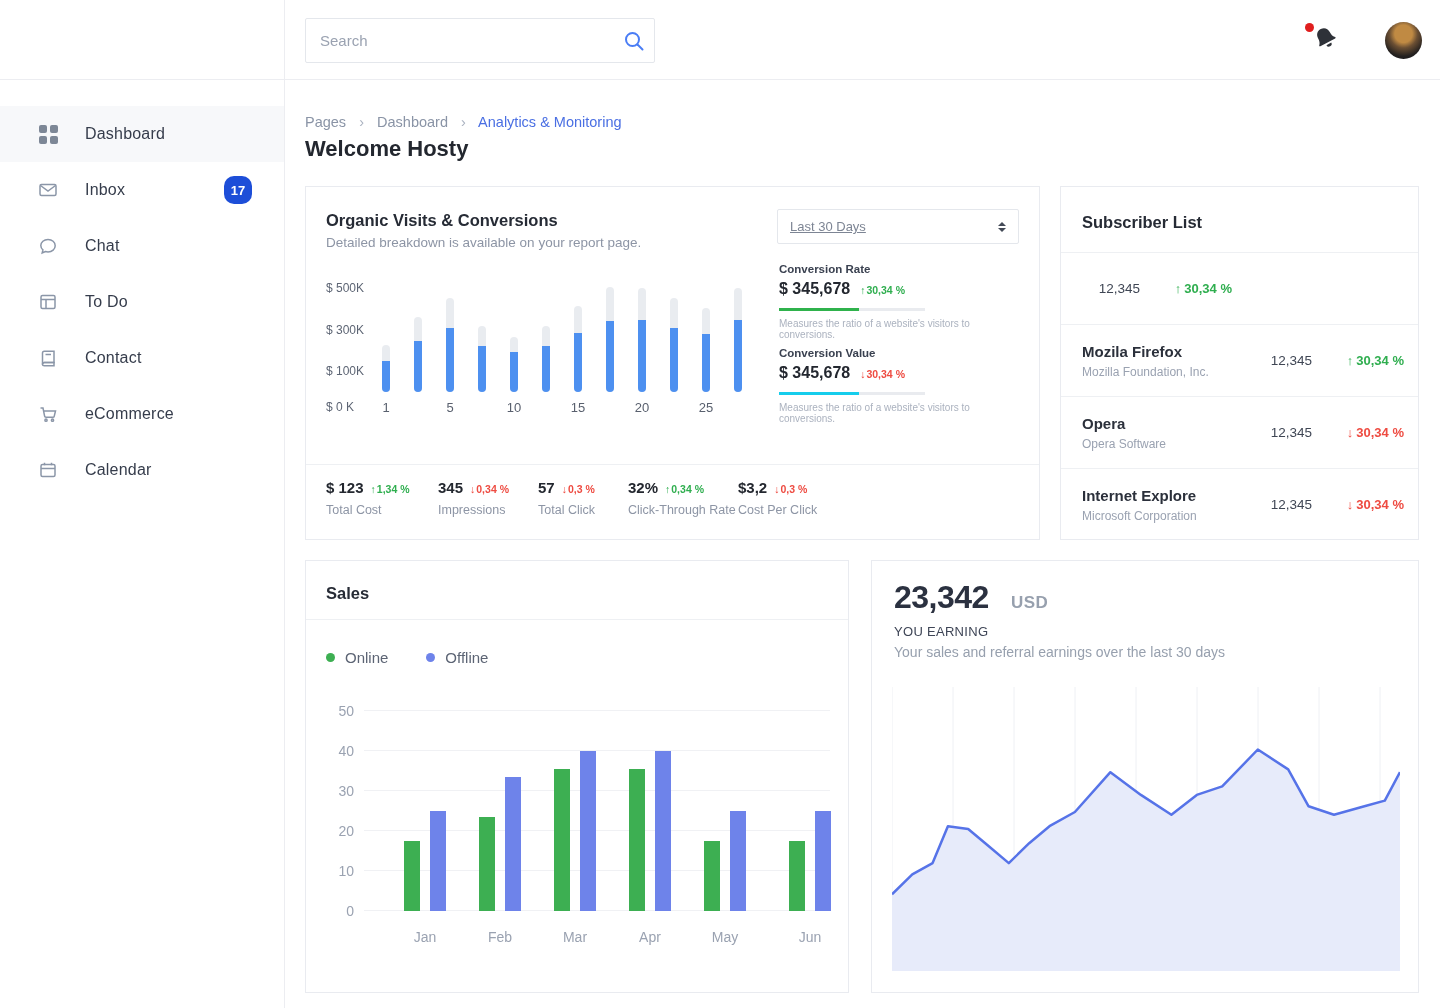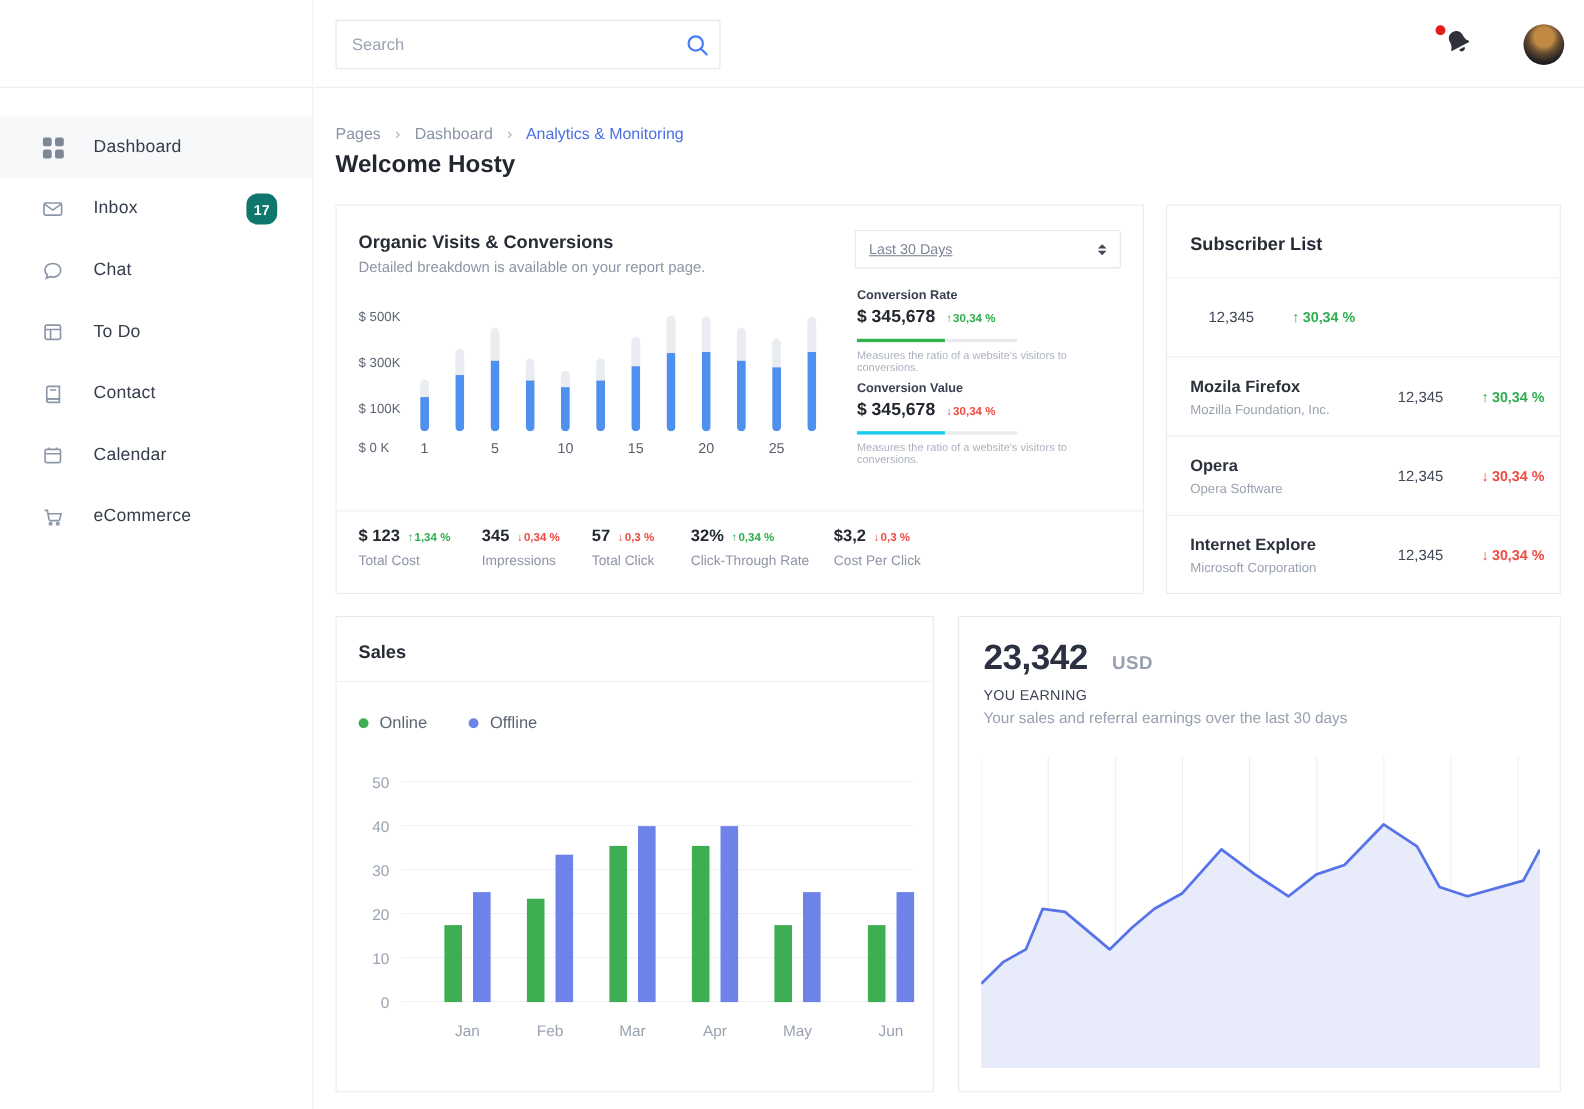--- a/index.html
+++ b/index.html
@@ -7,21 +7,21 @@
 
   
   #sidebar { position:absolute; left:0; top:0; width:285px; height:1008px; background:#fff; border-right:1px solid #ecedf1; }
   #logo-area { height:80px; border-bottom:1px solid #ecedf1; }
   #nav { padding-top:26px; }
   .nav-item { position:relative; height:56px; display:flex; align-items:center; padding-left:38px; cursor:pointer; }
   .nav-item.active { background:#f7f8fa; }
   .nav-icon { width:20px; height:20px; margin-right:27px; display:flex; align-items:center; justify-content:center; }
   .nav-icon svg { stroke:#8b96a8; fill:none; stroke-width:1.5; }
   .nav-label { font-size:16px; color:#353c4b; font-weight:500; letter-spacing:.2px; }
-  .nav-badge { position:absolute; right:32px; top:14px; width:28px; height:28px; border-radius:10px; background:#0f766e; color:#fff; font-size:13px; font-weight:700; display:flex; align-items:center; justify-content:center; }
+  .nav-badge { position:absolute; right:32px; top:14px; width:28px; height:28px; border-radius:10px; background:#1d4ed8; color:#fff; font-size:13px; font-weight:700; display:flex; align-items:center; justify-content:center; }
   .grid-ic { display:grid; grid-template-columns:8px 8px; grid-gap:3px; }
   .grid-ic span { width:8px; height:8px; background:#7d8796; border-radius:2px; display:block; }
 
   
   #topbar { position:absolute; left:285px; top:0; width:1155px; height:80px; border-bottom:1px solid #ecedf1; background:#fff; }
   #search-box { position:absolute; left:20px; top:18px; width:350px; height:45px; border:1px solid #e4e7ec; border-radius:2px; display:flex; align-items:center; }
   #search-input { flex:1; border:none; outline:none; font-size:15px; color:#3a4150; padding:0 14px; font-family:"Liberation Sans", sans-serif; background:transparent; }
   #search-input::placeholder { color:#9aa2b1; }
   #search-icon { width:40px; display:flex; align-items:center; justify-content:center; cursor:pointer; }
   #bell-wrap { position:absolute; right:95px; top:24px; width:34px; height:34px; cursor:pointer; }
@@ -163,35 +163,35 @@
             <path d="M4.5 5 C4.5 4 5.3 3.2 6.3 3.2 H16 V14.6 H6.3 c-1 0-1.8 0.8-1.8 1.8 V5 Z"></path>
             <path d="M4.5 16.4 c0-1 0.8-1.8 1.8-1.8 H16 v3.2 H6.3 c-1 0-1.8-0.6-1.8-1.4 Z"></path>
             <path d="M7.5 6.5 H13"></path>
           </svg>
       </span>
       <span class="nav-label">Contact</span>
     </div>
     <div class="nav-item">
       <span class="nav-icon">
         <svg width="20" height="20" viewBox="0 0 20 20">
-            <rect x="3" y="4.5" width="14" height="12" rx="1.5"></rect>
-            <path d="M3 8.5 H17 M6.5 2.8 V5.2 M13.5 2.8 V5.2"></path>
-          </svg>
-      </span>
-      <span class="nav-label">Calendar</span>
-    </div>
-    <div class="nav-item">
-      <span class="nav-icon">
-        <svg width="20" height="20" viewBox="0 0 20 20">
             <path d="M2.5 4 H5 l1.6 8.2 c0.1 0.7 0.7 1.1 1.4 1.1 h6.9 c0.6 0 1.2-0.4 1.3-1 L17.5 7 H5.6"></path>
             <circle cx="8" cy="16.2" r="1.1"></circle>
             <circle cx="14.5" cy="16.2" r="1.1"></circle>
           </svg>
       </span>
       <span class="nav-label">eCommerce</span>
+    </div>
+    <div class="nav-item">
+      <span class="nav-icon">
+        <svg width="20" height="20" viewBox="0 0 20 20">
+            <rect x="3" y="4.5" width="14" height="12" rx="1.5"></rect>
+            <path d="M3 8.5 H17 M6.5 2.8 V5.2 M13.5 2.8 V5.2"></path>
+          </svg>
+      </span>
+      <span class="nav-label">Calendar</span>
     </div>
   </div>
 </div>
 
 <div id="topbar">
   <div id="search-box">
     <input id="search-input" type="text" placeholder="Search" style="">
     <span id="search-icon">
       <svg width="22" height="22" viewBox="0 0 22 22" fill="none" stroke="#4a7df5" stroke-width="2" stroke-linecap="round">
           <circle cx="9.5" cy="9.5" r="6.5"></circle>
@@ -333,21 +333,21 @@
         </div>
       <div class="stat-label">Total Click</div>
     </div>
     <div class="stat" style="left:322px;">
       <div class="stat-top">
           <span class="stat-value">32%</span>
           <span class="delta up"><span class="arrow">↑</span><span>0,34 %</span></span>
         </div>
       <div class="stat-label">Click-Through Rate</div>
     </div>
-    <div class="stat" style="left:452px;">
+    <div class="stat" style="left:432px;">
       <div class="stat-top">
           <span class="stat-value">$3,2</span>
           <span class="delta down"><span class="arrow">↓</span><span>0,3 %</span></span>
         </div>
       <div class="stat-label">Cost Per Click</div>
     </div>
   </div>
 
   <div id="subscriber-card" class="card">
     <div id="sub-title">Subscriber List</div>

